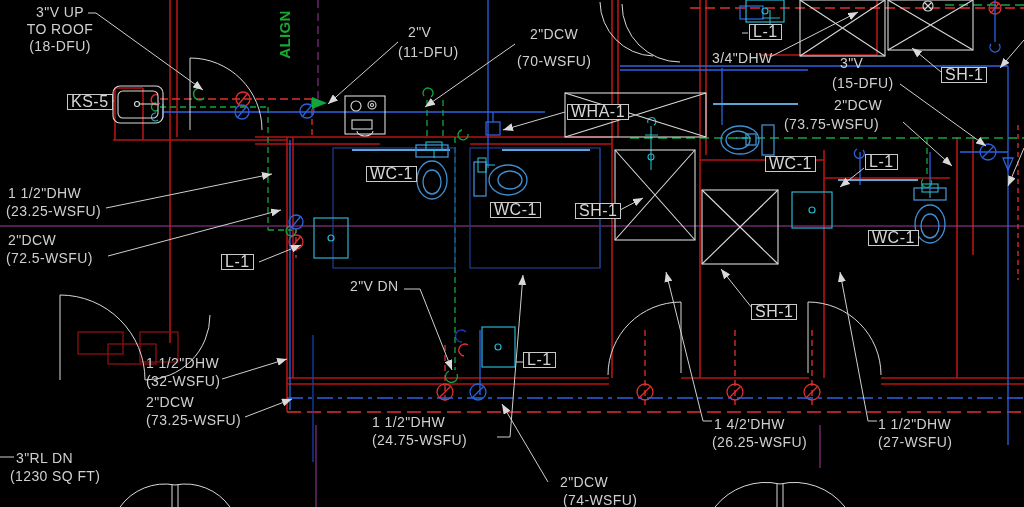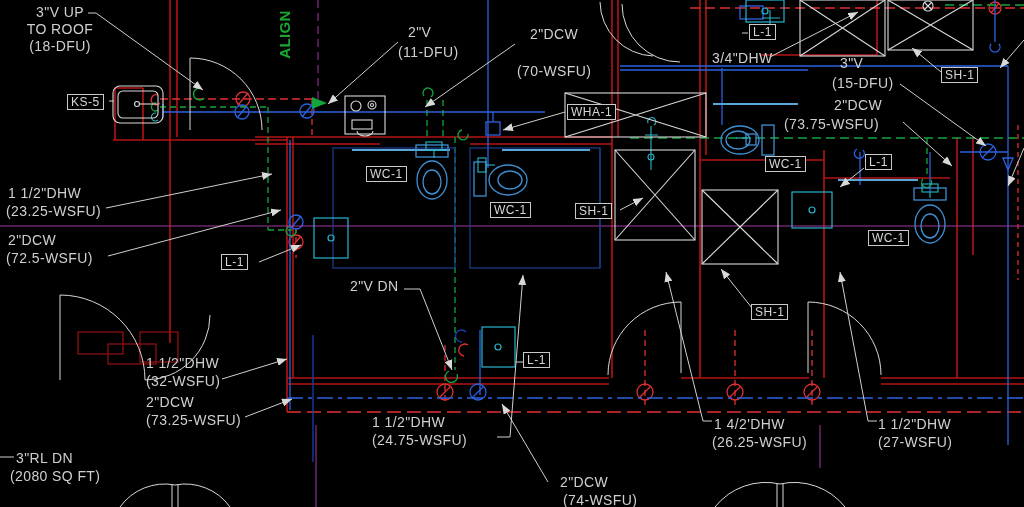--- a/index.html
+++ b/index.html
@@ -1,21 +1,21 @@
 <!DOCTYPE html>
 <html><head>
 <meta charset="utf-8">
 <style>
   html,body{margin:0;padding:0;background:#000;}
   #canvas{position:relative;width:1024px;height:507px;background:#000;overflow:hidden;
           font-family:"Liberation Sans",sans-serif;}
   #draw{position:absolute;left:0;top:0;z-index:1;}
   .lbl{position:absolute;z-index:3;color:#cfcfcf;font-size:14px;line-height:17px;
        letter-spacing:.4px;white-space:pre;}
-  .tag{position:absolute;z-index:3;color:#d6d6d6;font-size:12px;line-height:14px;
+  .tag{position:absolute;z-index:3;color:#d6d6d6;font-size:16px;line-height:14px;
        border:1px solid #c9c9c9;background:#000;padding:0 3px;letter-spacing:.5px;white-space:pre;}
   .green{color:#18a832;font-weight:bold;}
   .rot{transform:rotate(-90deg);transform-origin:center center;text-align:center;}
 </style>
 </head>
 <body>
 
 <div id="canvas">
 
 <svg id="draw" width="1024" height="507" viewBox="0 0 1024 507">
@@ -277,21 +277,21 @@
 <div class="lbl" style="left:14px;top:4px;width:92px;text-align:center"><span>3"V UP</span>
 <span>TO ROOF</span>
 <span>(18-DFU)</span></div>
 
 <div class="lbl green rot" style="left:256px;top:26px;width:56px;font-size:15px">ALIGN</div>
 
 <div class="lbl" style="left:408px;top:24px">2"V</div>
 <div class="lbl" style="left:398px;top:44px">(11-DFU)</div>
 
 <div class="lbl" style="left:530px;top:26px">2"DCW</div>
-<div class="lbl" style="left:517px;top:63px">(70-WSFU)</div>
+<div class="lbl" style="left:517px;top:53px">(70-WSFU)</div>
 
 <div class="lbl" style="left:712px;top:50px">3/4"DHW</div>
 
 <div class="lbl" style="left:840px;top:55px">3"V</div>
 <div class="lbl" style="left:832px;top:75px">(15-DFU)</div>
 
 <div class="lbl" style="left:834px;top:97px">2"DCW</div>
 <div class="lbl" style="left:784px;top:116px">(73.75-WSFU)</div>
 
 <div class="lbl" style="left:8px;top:185px">1 1/2"DHW</div>
@@ -302,21 +302,21 @@
 
 <div class="lbl" style="left:350px;top:278px">2"V DN</div>
 
 <div class="lbl" style="left:146px;top:355px">1 1/2"DHW</div>
 <div class="lbl" style="left:146px;top:373px">(32-WSFU)</div>
 
 <div class="lbl" style="left:146px;top:394px">2"DCW</div>
 <div class="lbl" style="left:146px;top:412px">(73.25-WSFU)</div>
 
 <div class="lbl" style="left:16px;top:450px">3"RL DN</div>
-<div class="lbl" style="left:10px;top:468px">(2080 SQ FT)</div>
+<div class="lbl" style="left:10px;top:468px">(1230 SQ FT)</div>
 
 <div class="lbl" style="left:372px;top:414px">1 1/2"DHW</div>
 <div class="lbl" style="left:372px;top:432px">(24.75-WSFU)</div>
 
 <div class="lbl" style="left:560px;top:474px">2"DCW</div>
 <div class="lbl" style="left:563px;top:492px">(74-WSFU)</div>
 
 <div class="lbl" style="left:714px;top:416px">1 4/2'DHW</div>
 <div class="lbl" style="left:712px;top:434px">(26.25-WSFU)</div>
 

